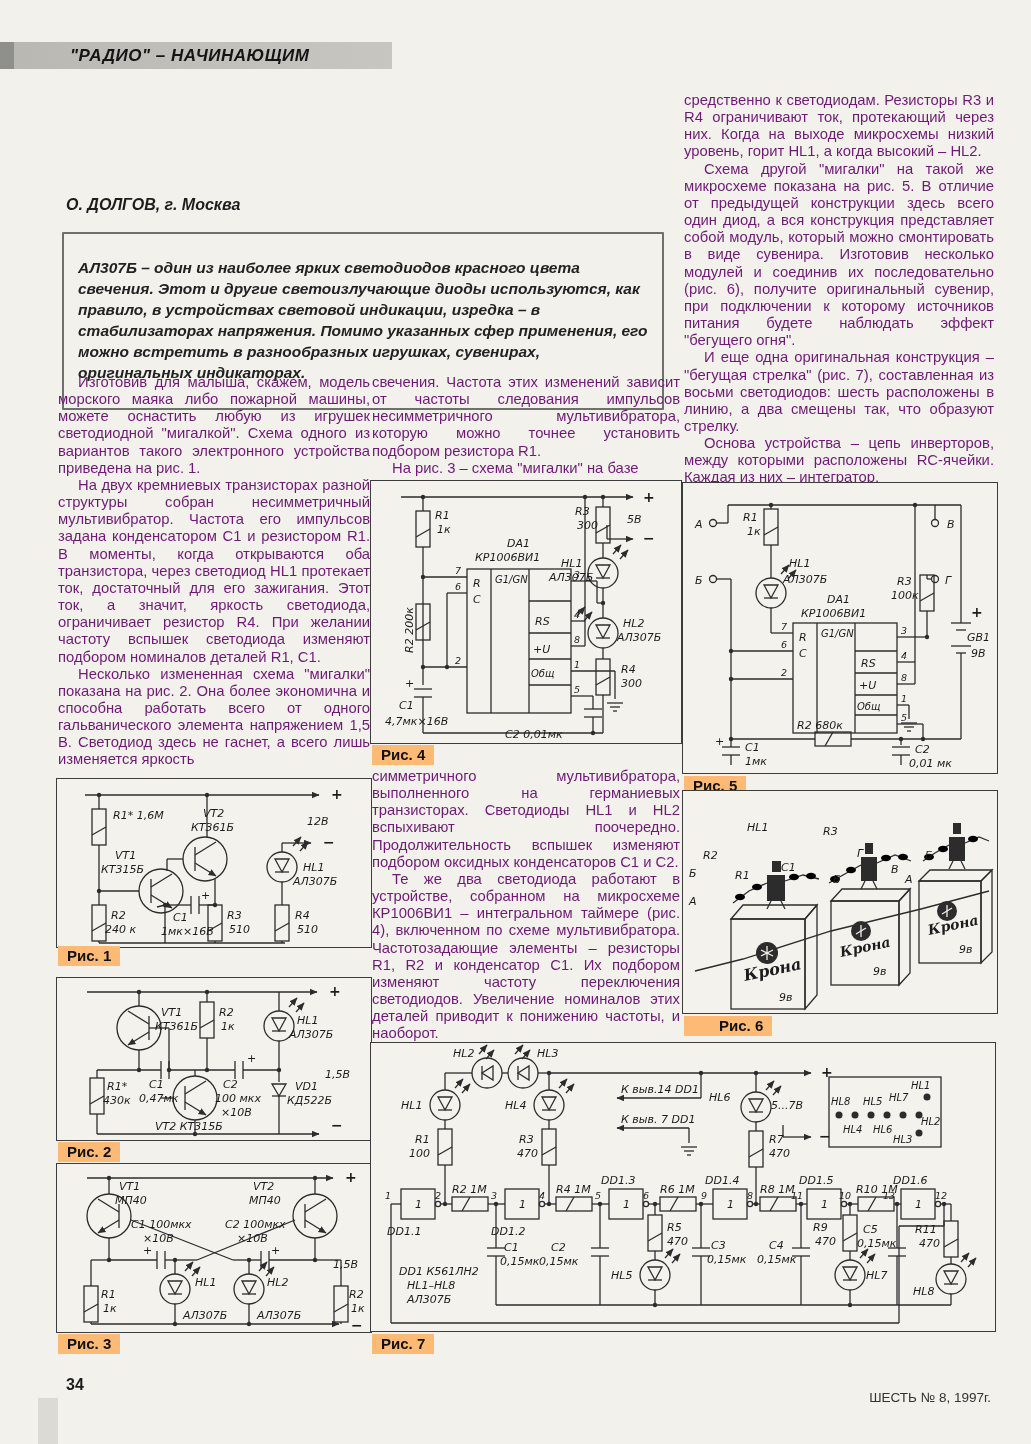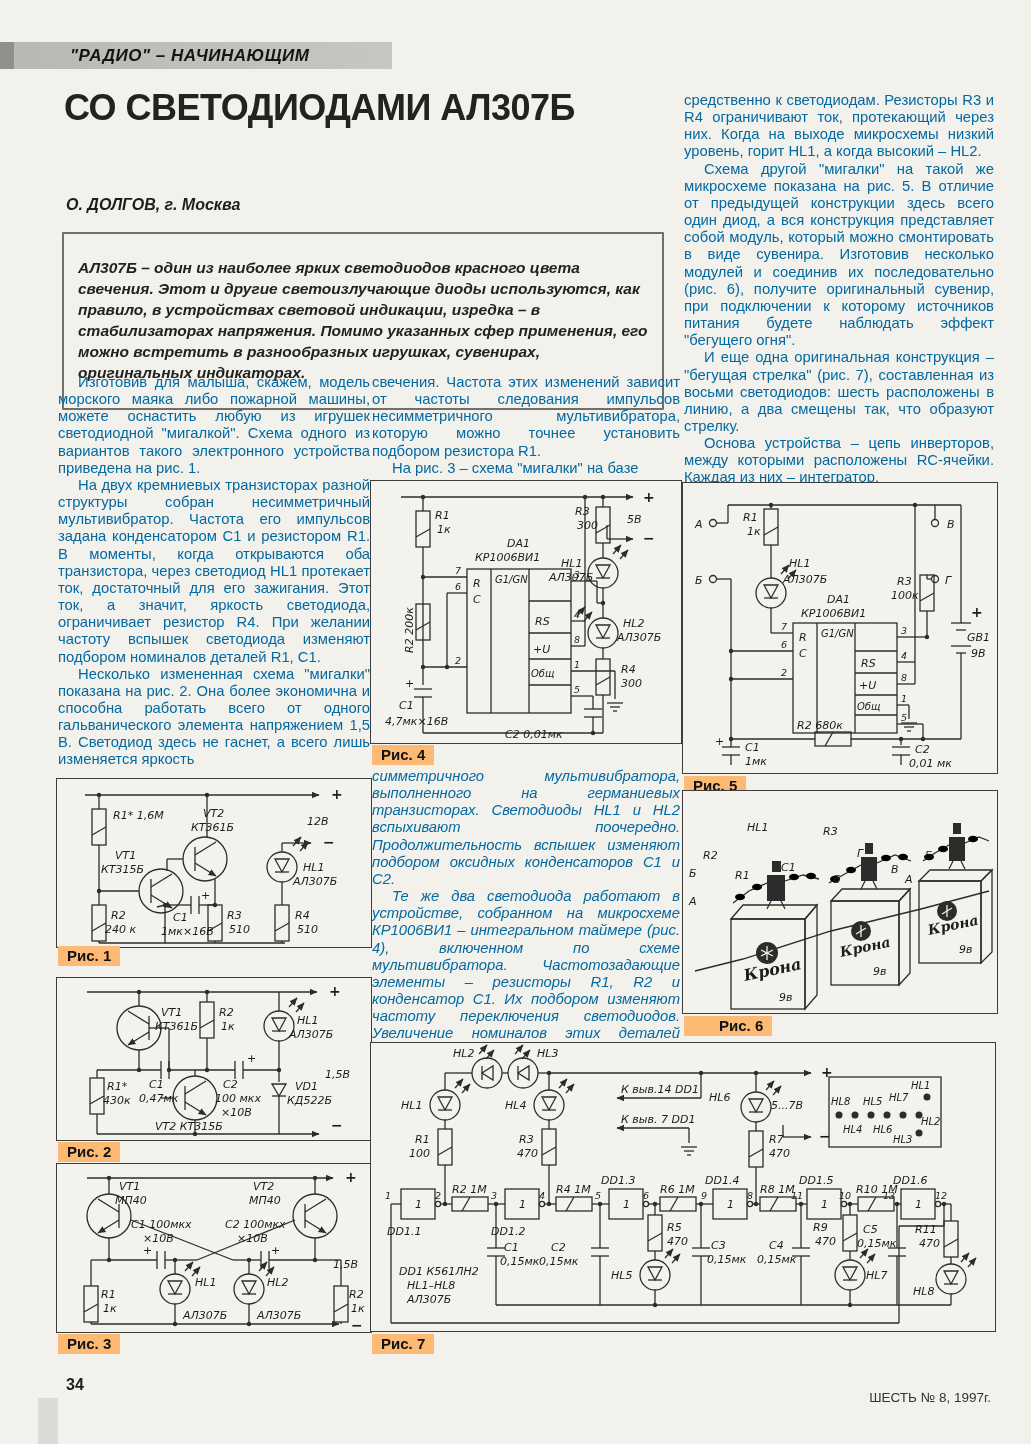--- a/index.html
+++ b/index.html
@@ -7,21 +7,21 @@
         font-family:"Liberation Sans",sans-serif;color:#1d1d1d;}
   .ribbon{position:absolute;left:0;top:42px;width:392px;height:27px;
           background:linear-gradient(90deg,#8f8f8b 0 14px,#b9b8b3 14px,#c7c6c1);}
   .ribbon span{display:block;padding:4px 0 0 70px;font-style:italic;font-weight:bold;
           font-size:17px;letter-spacing:.5px;color:#141414;}
   .title{position:absolute;left:64px;top:88px;width:620px;font-weight:bold;
          font-size:36px;line-height:1.12;letter-spacing:-.5px;color:#222;}
   .author{position:absolute;left:66px;top:196px;font-weight:bold;font-style:italic;font-size:16px;}
   .lead{position:absolute;left:62px;top:232px;width:570px;border:2px solid #6f6f6b;border-radius:1px;
         padding:24px 14px;font-weight:bold;font-style:italic;font-size:15.5px;line-height:1.35;color:#222;}
-  .coltext{position:absolute;font-size:14.8px;line-height:1.16;text-align:justify;color:#0369a1;}
+  .coltext{position:absolute;font-size:14.8px;line-height:1.16;text-align:justify;color:#701a75;}
   .coltext p{margin:0;text-indent:20px;}
   .coltext p.ni{text-indent:0;}
   .fig{position:absolute;border:1.5px solid #3c3c3c;background:#f3f2ed;}
   .cap{position:absolute;background:#fdba74;color:#111;font-weight:bold;font-size:15px;
        padding:1px 9px 2px;}
   .schem{display:block;}
   .schem line,.schem path,.schem rect,.schem circle,.schem polyline,.schem polygon,.schem use{
        stroke:#2c2c2c;stroke-width:1.3;fill:none;}
   .schem .fl{fill:#2c2c2c;stroke:none;}
   .schem text{stroke:none;fill:#1c1c1c;font:italic 11px "DejaVu Sans",sans-serif;}
@@ -83,35 +83,34 @@
       </g>
   </defs>
 </svg>
 
 <div class="page">
 
   <div class="ribbon">
       <span>"РАДИО" – НАЧИНАЮЩИМ</span>
     </div>
   <div class="title">
-    <div>СО СВЕТОДИОДАМИ АЛ307Б</div>
   </div>
   <div class="author">О. ДОЛГОВ, г. Москва</div>
   <div class="lead">АЛ307Б – один из наиболее ярких светодиодов красного цвета свечения. Этот и другие светоизлучающие диоды используются, как правило, в устройствах световой индикации, изредка – в стабилизаторах напряжения. Помимо указанных сфер применения, его можно встретить в разнообразных игрушках, сувенирах, оригинальных индикаторах.</div>
 
   <div class="coltext" style="left:58px;top:374px;width:312px;">
     <p>Изготовив для малыша, скажем, модель морского маяка либо пожарной машины, можете оснастить любую из игрушек светодиодной "мигалкой". Схема одного из вариантов такого электронного устройства приведена на рис. 1.</p>
     <p>На двух кремниевых транзисторах разной структуры собран несимметричный мультивибратор. Частота его импульсов задана конденсатором С1 и резистором R1. В моменты, когда открываются оба транзистора, через светодиод HL1 протекает ток, достаточный для его зажигания. Этот ток, а значит, яркость светодиода, ограничивает резистор R4. При желании частоту вспышек светодиода изменяют подбором номиналов деталей R1, С1.</p>
     <p>Несколько измененная схема "мигалки" показана на рис. 2. Она более экономична и способна работать всего от одного гальванического элемента напряжением 1,5 В. Светодиод здесь не гаснет, а всего лишь изменяется яркость</p>
   </div>
   <div class="coltext" style="left:372px;top:374px;width:308px;">
     <p class="ni">свечения. Частота этих изменений зависит от частоты следования импульсов несимметричного мультивибратора, которую можно точнее установить подбором резистора R1.</p>
     <p>На рис. 3 – схема "мигалки" на базе</p>
   </div>
-  <div class="coltext" style="left:372px;top:768px;width:308px;font-style:italic;">
+  <div class="coltext" style="left:372px;top:768px;width:308px;">
     <p class="ni">симметричного мультивибратора, выполненного на германиевых транзисторах. Светодиоды HL1 и HL2 вспыхивают поочередно. Продолжительность вспышек изменяют подбором оксидных конденсаторов С1 и С2.</p>
     <p>Те же два светодиода работают в устройстве, собранном на микросхеме КР1006ВИ1 – интегральном таймере (рис. 4), включенном по схеме мультивибратора. Частотозадающие элементы – резисторы R1, R2 и конденсатор С1. Их подбором изменяют частоту переключения светодиодов. Увеличение номиналов этих деталей приводит к понижению частоты, и наоборот.</p>
     <p>Выход микросхемы подключен непо-</p>
   </div>
   <div class="coltext" style="left:684px;top:92px;width:310px;">
     <p class="ni">средственно к светодиодам. Резисторы R3 и R4 ограничивают ток, протекающий через них. Когда на выходе микросхемы низкий уровень, горит HL1, а когда высокий – HL2.</p>
     <p>Схема другой "мигалки" на такой же микросхеме показана на рис. 5. В отличие от предыдущей конструкции здесь всего один диод, а вся конструкция представляет собой модуль, который можно смонтировать в виде сувенира. Изготовив несколько модулей и соединив их последовательно (рис. 6), получите оригинальный сувенир, при подключении к которому источников питания будете наблюдать эффект "бегущего огня".</p>
     <p>И еще одна оригинальная конструкция – "бегущая стрелка" (рис. 7), составленная из восьми светодиодов: шесть расположены в линию, а два смещены так, что образуют стрелку.</p>
     <p>Основа устройства – цепь инверторов, между которыми расположены RC-ячейки. Каждая из них – интегратор,</p>
   </div>

